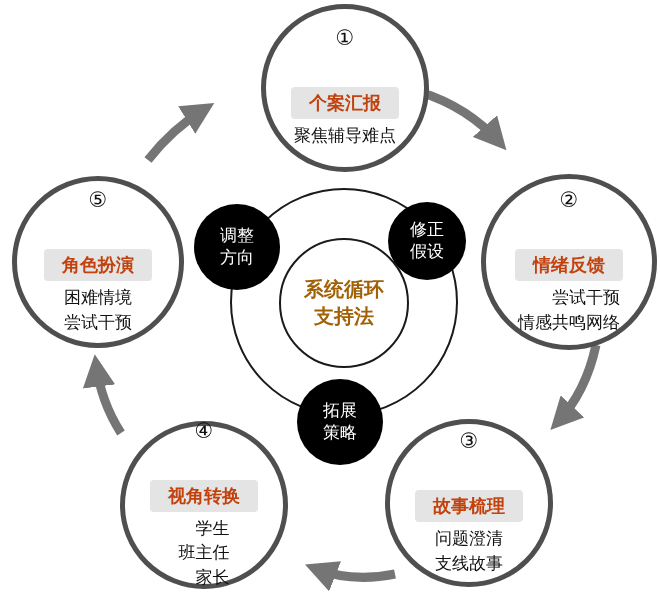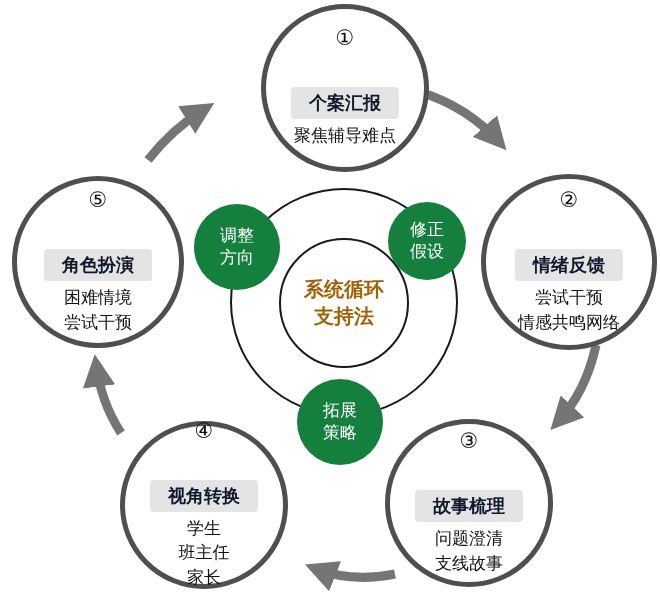--- a/index.html
+++ b/index.html
@@ -33,33 +33,34 @@
     font-size: 21px;
     line-height: 1;
     color: #111;
   }
   .stage .badge {
     background: #e4e4e4;
     border-radius: 4px;
     padding: 4px 18px;
     font-weight: 700;
     font-size: 18px;
-    color: #0f172a;
+    color: #c2410c;
     white-space: nowrap;
     margin-top: 34px;
   }
   .stage .sub {
     font-size: 17px;
     line-height: 1.45;
     color: #111;
+    text-align: right;
   }
 
   .hub {
     position: absolute;
-    background: #15803d;
+    background: #000000;
     color: #ffffff;
     border-radius: 50%;
     display: flex;
     flex-direction: column;
     align-items: center;
     justify-content: center;
     font-size: 17px;
     line-height: 1.3;
     text-align: center;
   }

